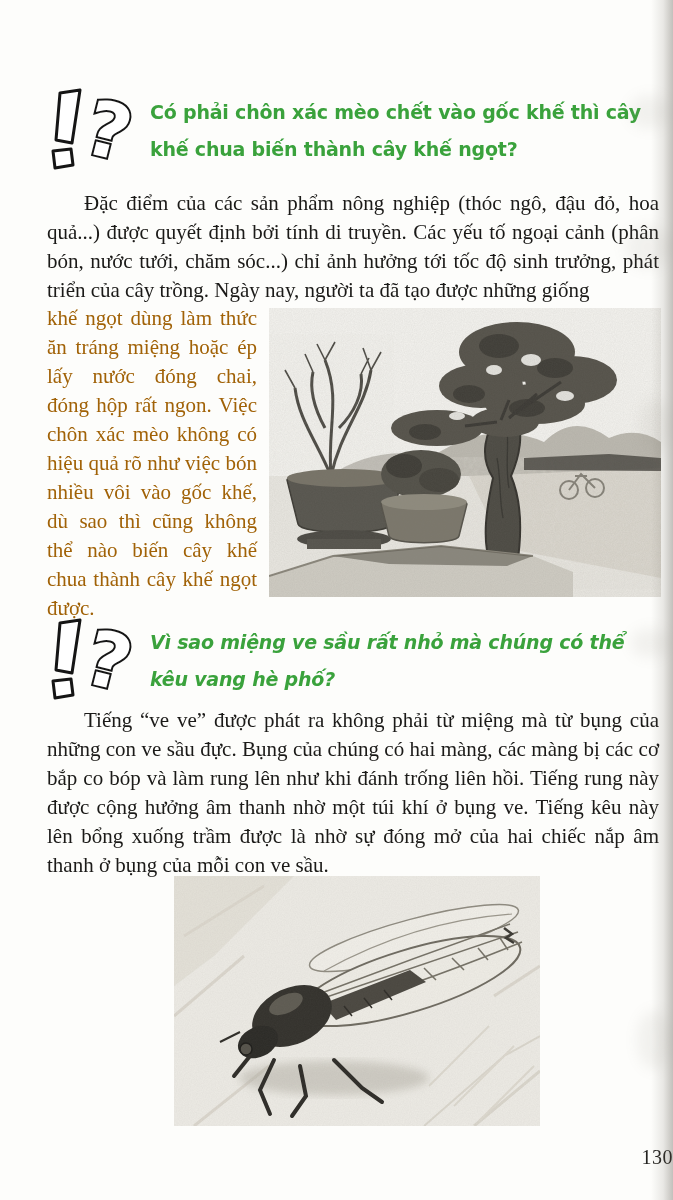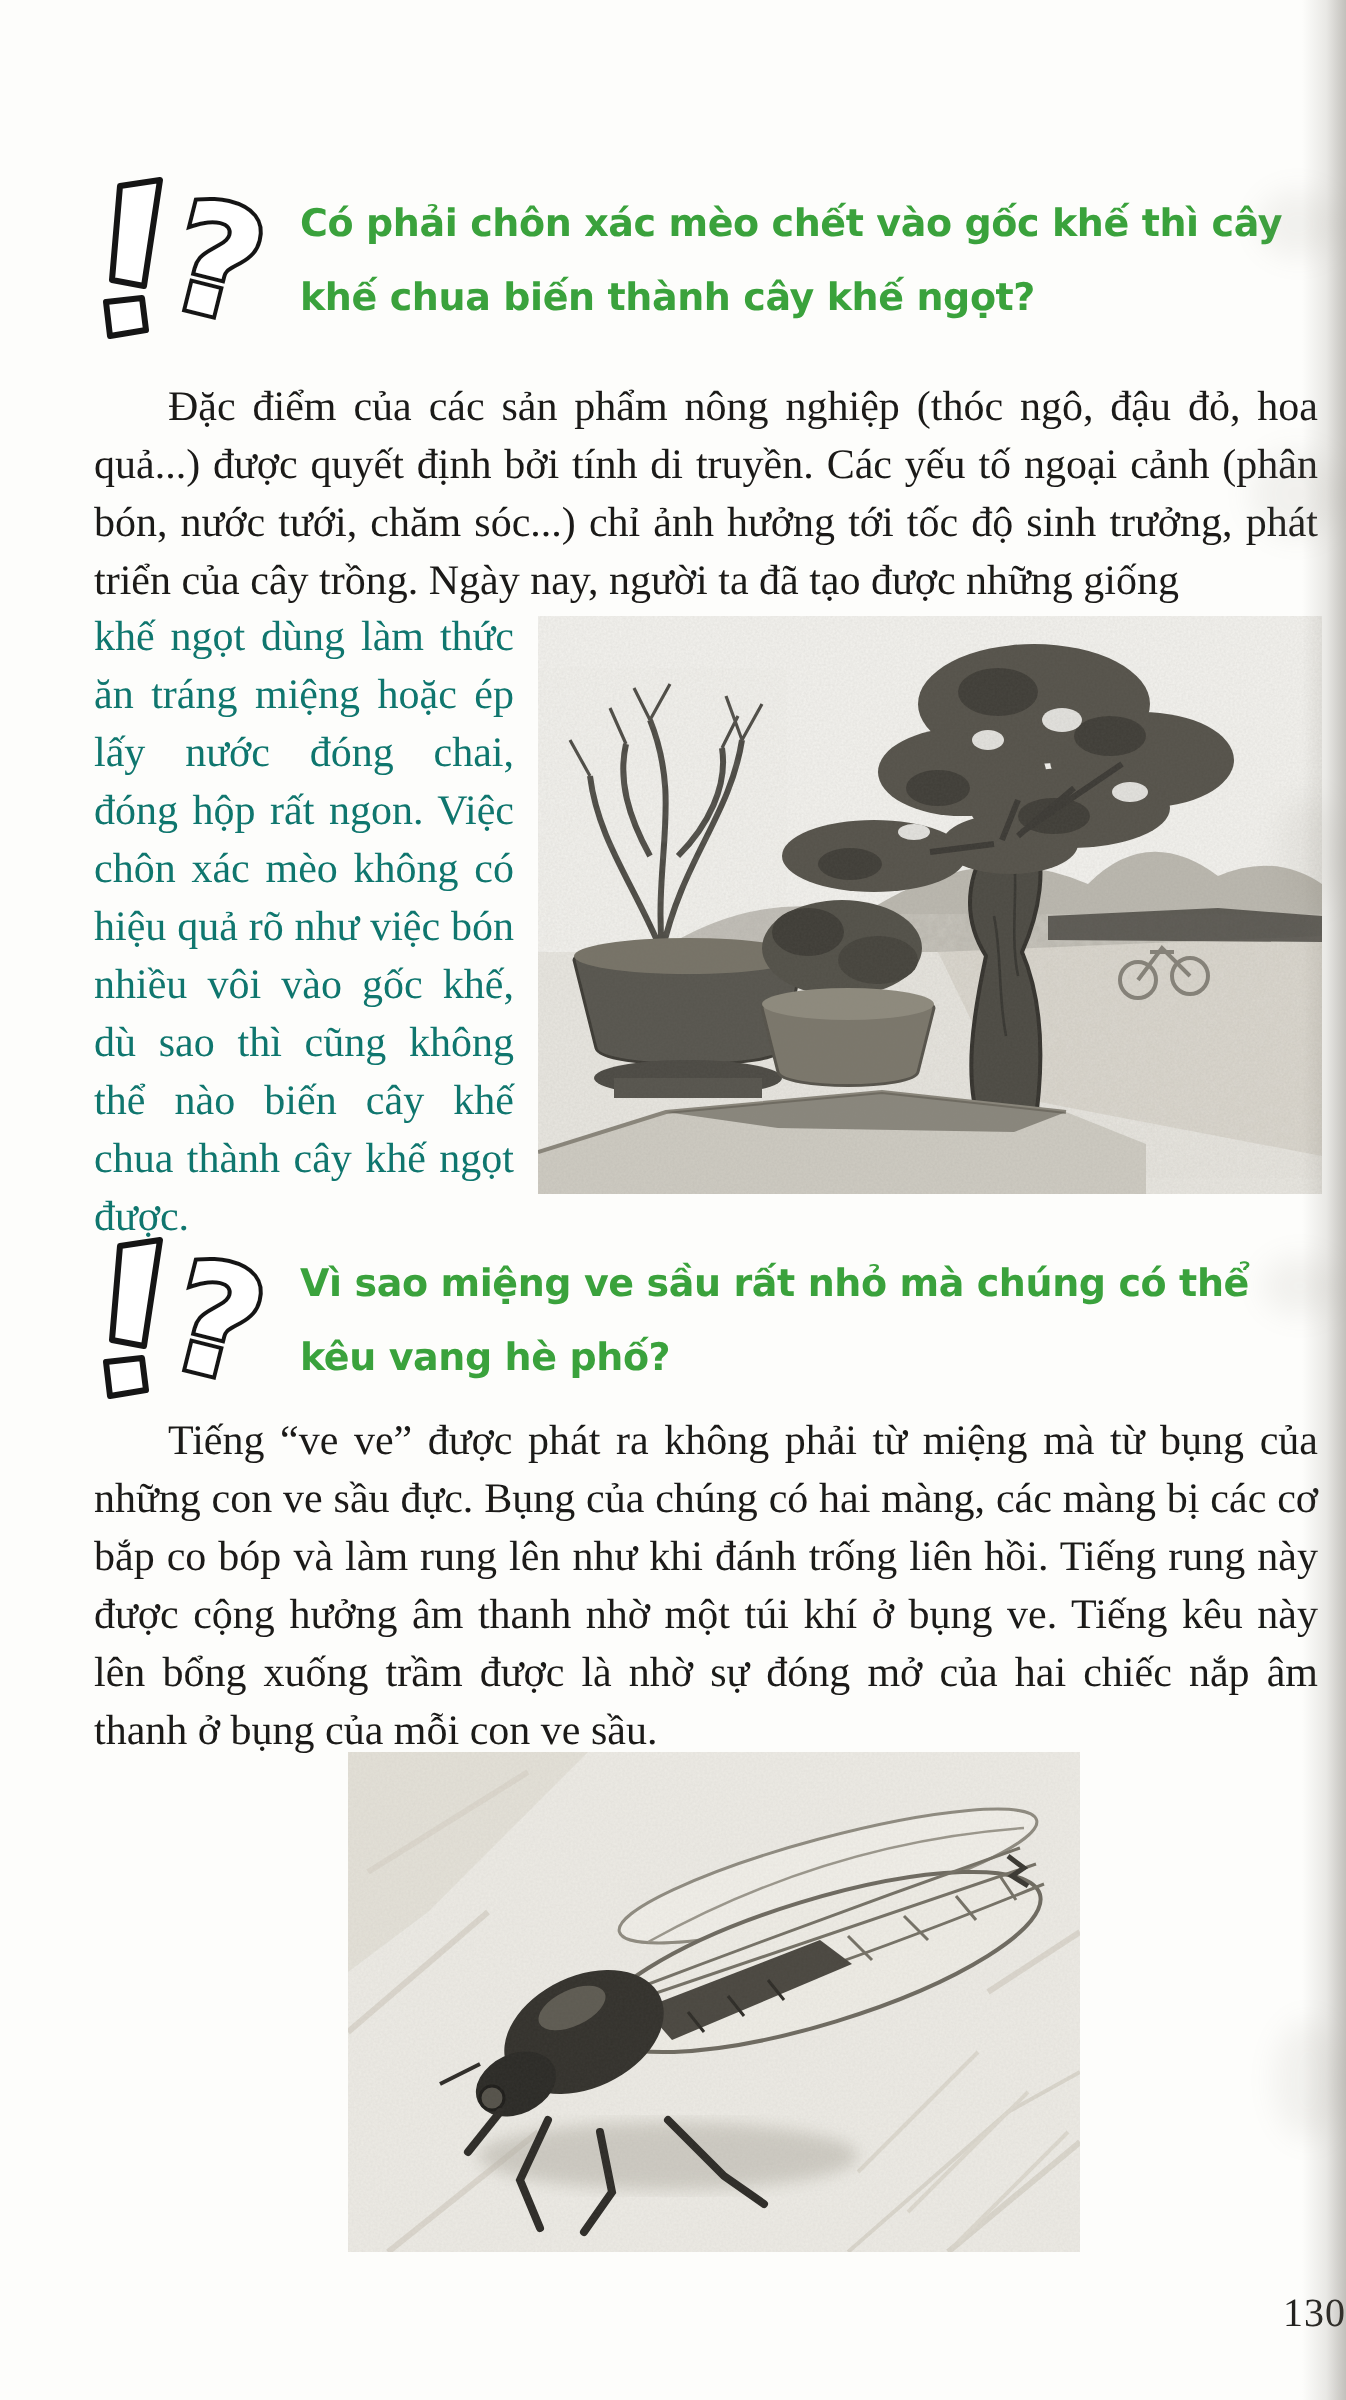--- a/index.html
+++ b/index.html
@@ -56,21 +56,21 @@
           <polygon points="17,68 35,66 37,82 19,85"></polygon>
         </g>
         <text x="70" y="74" font-family="DejaVu Sans, sans-serif" font-size="76" font-weight="bold" text-anchor="middle" fill="#ffffff" stroke="#151515" stroke-width="4" paint-order="stroke" transform="rotate(14 70 58)">?</text>
       </svg>
     </div>
     <div class="q-heading" style="color: rgb(58, 162, 60);">Có phải chôn xác mèo chết vào gốc khế thì cây khế chua biến thành cây khế ngọt?</div>
   </div>
 
   <p class="body-text indent p1" style="color: rgb(27, 26, 24);">Đặc điểm của các sản phẩm nông nghiệp (thóc ngô, đậu đỏ, hoa quả...) được quyết định bởi tính di truyền. Các yếu tố ngoại cảnh (phân bón, nước tưới, chăm sóc...) chỉ ảnh hưởng tới tốc độ sinh trưởng, phát triển của cây trồng. Ngày nay, người ta đã tạo được những giống</p>
 
-  <div class="wrap-zone" style="color: #0f766e;">
+  <div class="wrap-zone" style="color: #a16207;">
     <span class="fig-bonsai">
       <svg class="photo-frame" viewBox="0 0 392 289">
         <defs>
           <filter id="grain">
               <feTurbulence type="fractalNoise" baseFrequency="0.9" numOctaves="2"></feTurbulence>
             <feColorMatrix type="matrix" values="0 0 0 0 0.22  0 0 0 0 0.21  0 0 0 0 0.19  0 0 0 0.28 0"></feColorMatrix>
             </filter>
           <filter id="blotch">
               <feTurbulence type="fractalNoise" baseFrequency="0.22" numOctaves="2"></feTurbulence>
             <feColorMatrix type="matrix" values="0 0 0 0 0.75  0 0 0 0 0.73  0 0 0 0 0.68  0 0 0 0.5 0"></feColorMatrix>
@@ -156,21 +156,21 @@
   <div class="qa-header hdr2">
     <div class="qa-icon">
       <svg viewBox="0 0 104 104" width="104" height="106">
         <g stroke="#151515" stroke-width="3" fill="#ffffff" stroke-linejoin="round">
           <polygon points="24,10 44,7 36,60 20,57"></polygon>
           <polygon points="17,68 35,66 37,82 19,85"></polygon>
         </g>
         <text x="70" y="74" font-family="DejaVu Sans, sans-serif" font-size="76" font-weight="bold" text-anchor="middle" fill="#ffffff" stroke="#151515" stroke-width="4" paint-order="stroke" transform="rotate(14 70 58)">?</text>
       </svg>
     </div>
-    <div class="q-heading" style="color: rgb(58, 162, 60);">Vì sao miệng ve sầu rất nhỏ mà chúng có thể kêu vang hè phố?</div>
+    <div class="q-heading" style="color: rgb(58, 162, 60); font-style: italic;">Vì sao miệng ve sầu rất nhỏ mà chúng có thể kêu vang hè phố?</div>
   </div>
 
   <p class="body-text indent p2" style="color: rgb(27, 26, 24);">Tiếng “ve ve” được phát ra không phải từ miệng mà từ bụng của những con ve sầu đực. Bụng của chúng có hai màng, các màng bị các cơ bắp co bóp và làm rung lên như khi đánh trống liên hồi. Tiếng rung này được cộng hưởng âm thanh nhờ một túi khí ở bụng ve. Tiếng kêu này lên bổng xuống trầm được là nhờ sự đóng mở của hai chiếc nắp âm thanh ở bụng của mỗi con ve sầu.</p>
 
   <div class="fig-cicada">
     <svg class="photo-frame" viewBox="0 0 366 250">
       <defs>
         <filter id="grain2">
             <feTurbulence type="fractalNoise" baseFrequency="0.85" numOctaves="2"></feTurbulence>
           <feColorMatrix type="matrix" values="0 0 0 0 0.25  0 0 0 0 0.24  0 0 0 0 0.22  0 0 0 0.22 0"></feColorMatrix>

